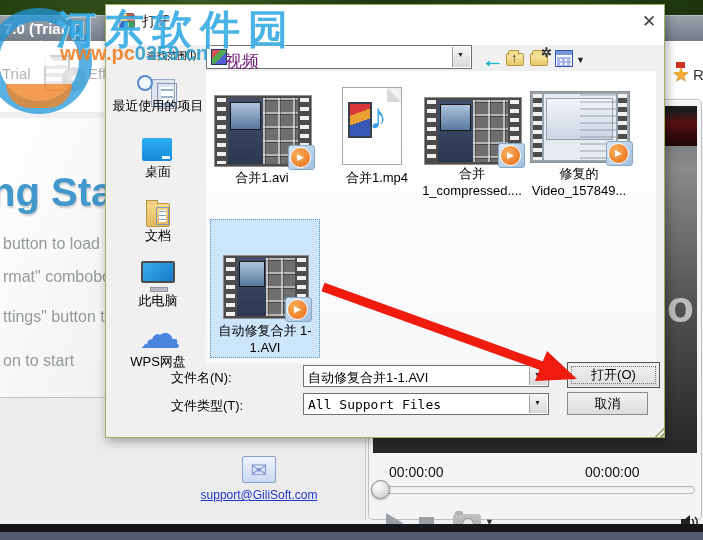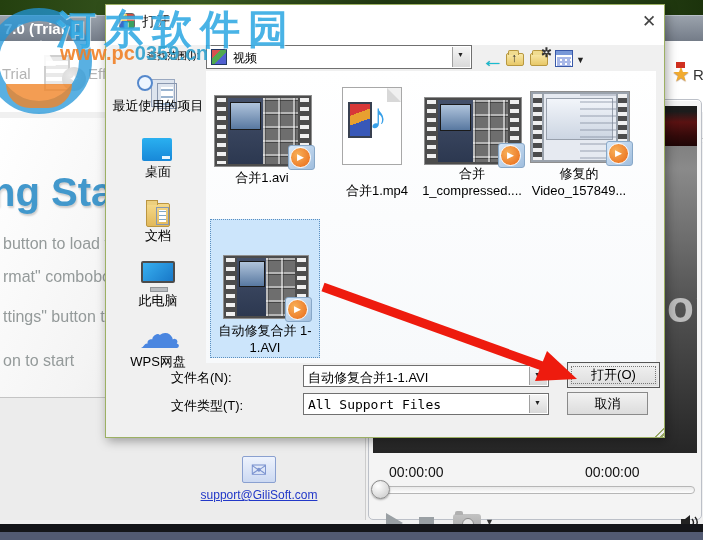--- a/index.html
+++ b/index.html
@@ -79,21 +79,21 @@
   #dlg-title-text{left:36px;top:8px;font-size:14px;color:#111;}
   #dlg-close{left:533px;top:6px;font-size:17px;color:#444;width:20px;text-align:center;cursor:pointer;}
   #lookin-label{left:14px;top:44px;font-size:10px;color:#000;margin-left:27px;}
   .combo{background:#fff;border:1px solid #707070;}
   .combo-arrow{position:absolute;right:1px;top:1px;bottom:1px;width:17px;
     background:linear-gradient(#f5f5f5,#d9d9d9);border-left:1px solid #a0a0a0;}
   .combo-arrow::after{content:"▼";position:absolute;left:4px;top:4px;font-size:7px;color:#222;}
   #lookin-combo{left:100px;top:40px;width:266px;height:24px;}
   #lookin-icon{left:4px;top:3px;width:16px;height:16px;border:1px solid #223a66;
     background:linear-gradient(135deg,#d85050 0 30%,#50a850 30% 60%,#5060d0 60%),#2a4a8a;}
-  #lookin-value{left:26px;top:4px;font-size:12px;color:#000000;}
+  #lookin-value{left:18px;top:4px;font-size:17px;color:#701a75;}
   #nav-back{left:376px;top:42px;font-size:22px;font-weight:bold;color:#18bcd0;text-shadow:0 0 1px #0a7a8a;}
   .mini-folder{width:18px;height:13px;background:linear-gradient(#f8e8a8,#e8c868);
     border:1px solid #b89840;border-radius:2px;}
   .mini-folder::before{content:"";position:absolute;left:1px;top:-4px;width:9px;height:4px;
     background:#f0dc90;border:1px solid #b89840;border-bottom:none;border-radius:2px 2px 0 0;}
   #nav-up{left:400px;top:48px;}
   #nav-up-glyph{left:4px;top:-3px;font-size:12px;font-weight:bold;color:#222;}
   #nav-new{left:424px;top:48px;}
   #nav-new-glyph{left:10px;top:-9px;font-size:13px;font-weight:bold;color:#333;}
   #nav-view{left:449px;top:45px;width:18px;height:17px;border:1px solid #3858a8;background:#fff;}
@@ -153,21 +153,21 @@
     background:radial-gradient(circle at 35% 35%,#f8b058,#e86818);color:#fff;font-size:9px;line-height:19px;
     text-align:center;border:1px solid #fff;}
   .file-label{font-size:13px;color:#000;text-align:center;line-height:17px;}
   #thumb-1{left:108px;top:90px;width:98px;height:72px;}
   #label-1{left:96px;top:164px;width:120px;}
   #doc-2{left:236px;top:82px;width:60px;height:78px;background:#fff;border:1px solid #a8a8a8;}
   #doc-2::before{content:"";position:absolute;right:0;top:0;border-left:14px solid #d8d8d8;border-top:14px solid #f0f0f0;}
   #doc2-film{left:5px;top:14px;width:24px;height:36px;border:2px solid #384050;
     background:linear-gradient(160deg,#d83838 0 30%,#e8a030 30% 55%,#3858b8 55%);}
   #doc2-note{left:26px;top:8px;font-size:36px;font-weight:bold;color:#38a0e8;}
-  #label-2{left:226px;top:164px;width:90px;margin-top:13px;}
+  #label-2{left:226px;top:164px;width:90px;}
   #thumb-3{left:318px;top:92px;width:98px;height:68px;}
   #label-3{left:306px;top:160px;width:120px;}
   #thumb-4{left:424px;top:86px;width:100px;height:72px;}
   #label-4{left:412px;top:160px;width:122px;}
   #selected-item{left:104px;top:214px;width:110px;height:139px;background:#cce5fb;border:1px dotted #5a8fc0;}
   #thumb-5{left:12px;top:35px;width:86px;height:64px;}
   #label-5{left:1px;top:102px;width:106px;}
 
   
   .field-label{font-size:13px;color:#000;}

